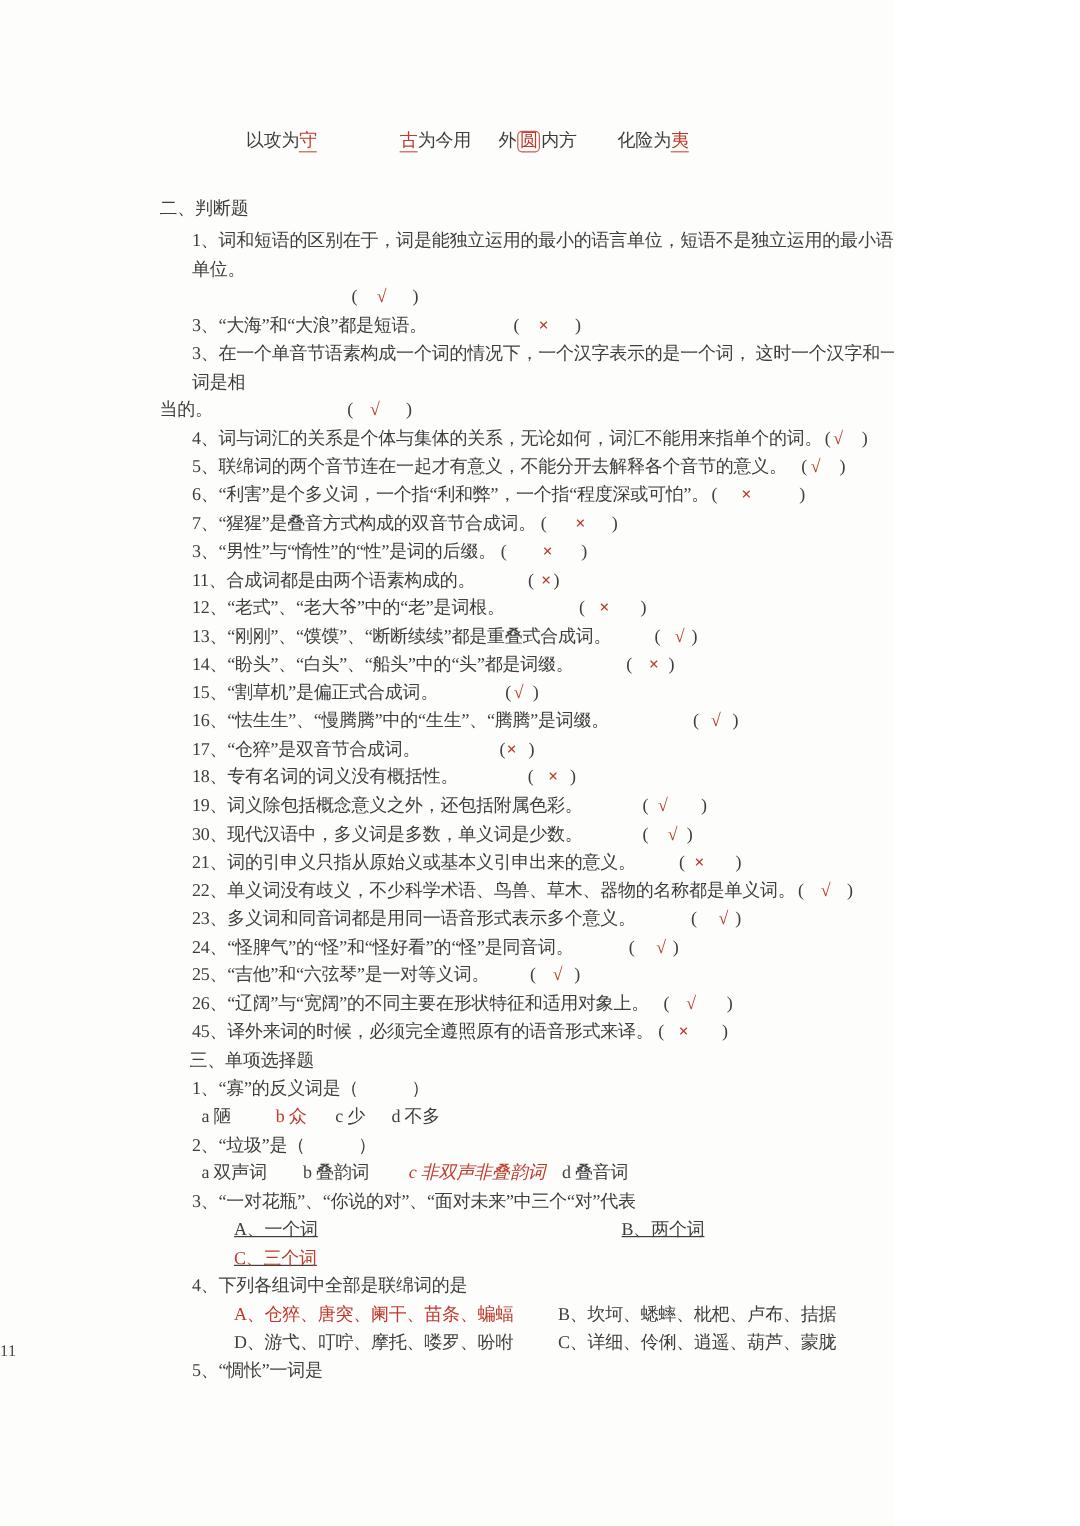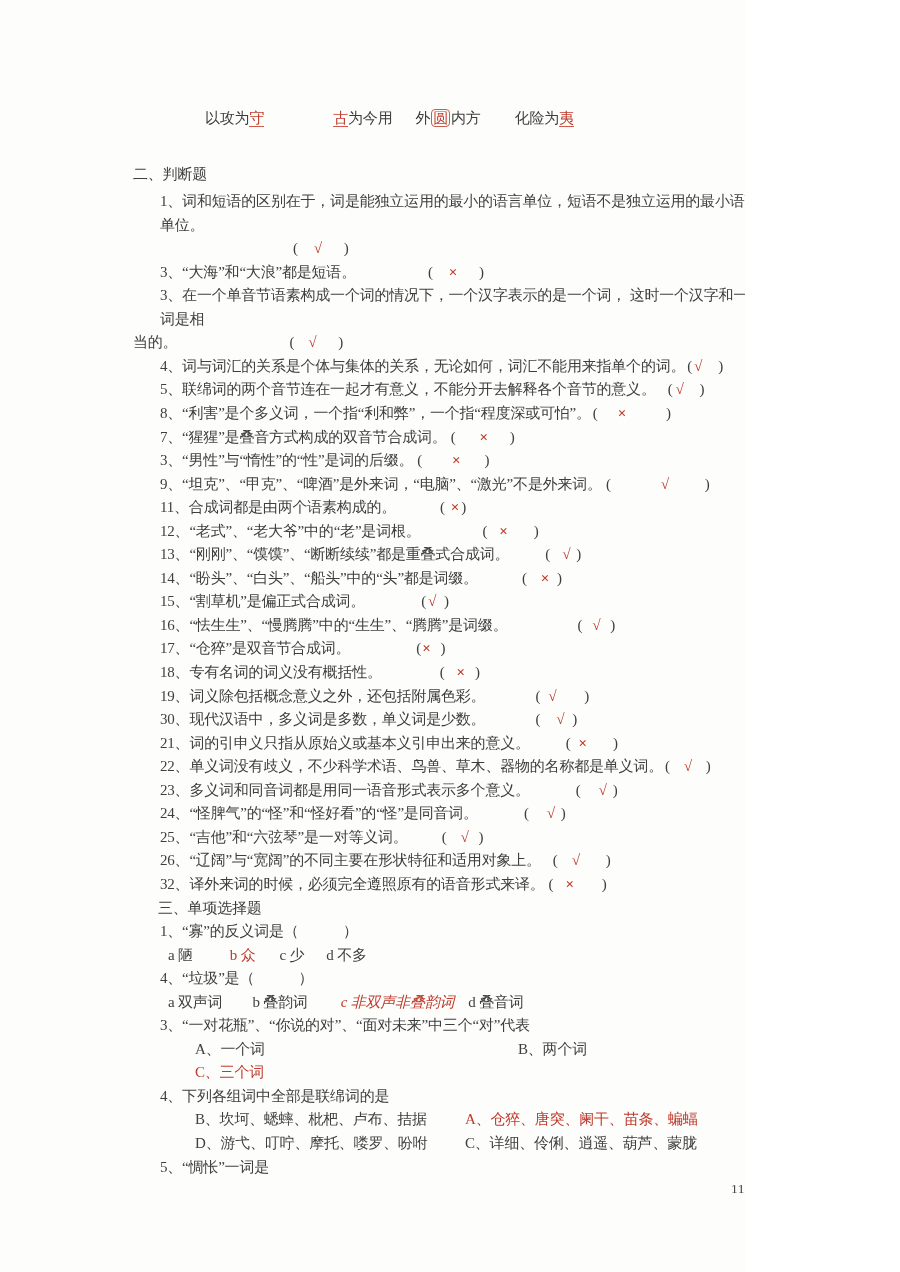--- a/index.html
+++ b/index.html
@@ -29,73 +29,72 @@
   .sec-title.indent{padding-left:25px;margin-top:0;margin-bottom:0;}
   .q{padding-left:27px;}
   .q .cont{margin-left:-27px;}
   .ans{white-space:nowrap;}
   .paren{color:var(--ink);}
   .mark{color:var(--red);font-weight:bold;}
   .mark.check{font-style:italic;}
   .opts{padding-left:35px;white-space:nowrap;}
   .opts .opt{display:inline-block;}
   .opts.grid{display:grid;padding-left:62px;white-space:normal;}
-  .pageno{position:absolute;left:0;right:0;top:1177px;text-align:right;font-size:13.5px;letter-spacing:0.5px;color:#474747;}
+  .pageno{position:absolute;left:0;right:0;top:1114px;text-align:left;font-size:13.5px;letter-spacing:0.5px;color:#474747;}
 </style>
 </head>
 <body>
 
 <div class="page">
   <div class="content">
     <div class="idioms"><span class="idiom" style="margin-left: 72px;"><span>以攻为</span><span class="red-ans u-red">守</span></span><span class="idiom" style="margin-left: 69px;"><span class="red-ans u-red">古</span><span>为今用</span></span><span class="idiom" style="margin-left: 23px;"><span>外</span><span class="red-ans box-red">圆</span><span>内方</span></span><span class="idiom" style="margin-left: 34px;"><span>化险为</span><span class="red-ans u-red">夷</span></span></div>
     <div class="sec-title">二、判断题</div>
     <div>
         <div class="q"><span class="qt">1、词和短语的区别在于，词是能独立运用的最小的语言单位，短语不是独立运用的最小语言单位。</span><div class="markline"><span class="ans" style="margin-left: 133px;"><span class="paren">(</span><span class="mark check" style="padding: 0px 22px 0px 16px;">√</span><span class="paren">)</span></span></div></div>
         <div class="q"><span class="qt">3、“大海”和“大浪”都是短语。</span><span class="ans" style="margin-left: 72px;"><span class="paren">(</span><span class="mark cross" style="padding: 0px 22px 0px 16px;">×</span><span class="paren">)</span></span></div>
         <div class="q"><span class="qt">3、在一个单音节语素构成一个词的情况下，一个汉字表示的是一个词， 这时一个汉字和一个词是相</span><div class="cont"><span class="qt">当的。</span><span class="ans" style="margin-left: 112px;"><span class="paren">(</span><span class="mark check" style="padding: 0px 22px 0px 14px;">√</span><span class="paren">)</span></span></div></div>
         <div class="q"><span class="qt">4、词与词汇的关系是个体与集体的关系，无论如何，词汇不能用来指单个的词。</span><span class="ans" style="margin-left: 2px;"><span class="paren">(</span><span class="mark check" style="padding: 0px 16px 0px 2px;">√</span><span class="paren">)</span></span></div>
         <div class="q"><span class="qt">5、联绵词的两个音节连在一起才有意义，不能分开去解释各个音节的意义。</span><span class="ans" style="margin-left: 12px;"><span class="paren">(</span><span class="mark check" style="padding: 0px 16px 0px 3px;">√</span><span class="paren">)</span></span></div>
-        <div class="q"><span class="qt">8、“利害”是个多义词，一个指“利和弊”，一个指“程度深或可怕”。</span><span class="ans" style="margin-left: 2px;"><span class="paren">(</span><span class="mark cross" style="padding: 0px 40px 0px 20px;">×</span><span class="paren">)</span></span></div>
+        <div class="q"><span class="qt">6、“利害”是个多义词，一个指“利和弊”，一个指“程度深或可怕”。</span><span class="ans" style="margin-left: 2px;"><span class="paren">(</span><span class="mark cross" style="padding: 0px 40px 0px 20px;">×</span><span class="paren">)</span></span></div>
         <div class="q"><span class="qt">7、“猩猩”是叠音方式构成的双音节合成词。</span><span class="ans" style="margin-left: 4px;"><span class="paren">(</span><span class="mark cross" style="padding: 0px 22px 0px 24px;">×</span><span class="paren">)</span></span></div>
         <div class="q"><span class="qt">3、“男性”与“惰性”的“性”是词的后缀。</span><span class="ans" style="margin-left: 4px;"><span class="paren">(</span><span class="mark cross" style="padding: 0px 24px 0px 30px;">×</span><span class="paren">)</span></span></div>
-        <div class="q"><span class="qt">9、“坦克”、“甲克”、“啤酒”是外来词，“电脑”、“激光”不是外来词。</span><span class="ans" style="margin-left: 4px;"><span class="paren">(</span><span class="mark check" style="padding: 0px 36px 0px 50px;">√</span><span class="paren">)</span></span></div>
         <div class="q"><span class="qt">11、合成词都是由两个语素构成的。</span><span class="ans" style="margin-left: 44px;"><span class="paren">(</span><span class="mark cross" style="padding: 0px 2px 0px 6px;">×</span><span class="paren">)</span></span></div>
         <div class="q"><span class="qt">12、“老式”、“老大爷”中的“老”是词根。</span><span class="ans" style="margin-left: 62px;"><span class="paren">(</span><span class="mark cross" style="padding: 0px 26px 0px 12px;">×</span><span class="paren">)</span></span></div>
         <div class="q"><span class="qt">13、“刚刚”、“馍馍”、“断断续续”都是重叠式合成词。</span><span class="ans" style="margin-left: 36px;"><span class="paren">(</span><span class="mark check" style="padding: 0px 6px 0px 12px;">√</span><span class="paren">)</span></span></div>
         <div class="q"><span class="qt">14、“盼头”、“白头”、“船头”中的“头”都是词缀。</span><span class="ans" style="margin-left: 44px;"><span class="paren">(</span><span class="mark cross" style="padding: 0px 8px 0px 14px;">×</span><span class="paren">)</span></span></div>
         <div class="q"><span class="qt">15、“割草机”是偏正式合成词。</span><span class="ans" style="margin-left: 56px;"><span class="paren">(</span><span class="mark check" style="padding: 0px 8px 0px 2px;">√</span><span class="paren">)</span></span></div>
         <div class="q"><span class="qt">16、“怯生生”、“慢腾腾”中的“生生”、“腾腾”是词缀。</span><span class="ans" style="margin-left: 70px;"><span class="paren">(</span><span class="mark check" style="padding: 0px 10px;">√</span><span class="paren">)</span></span></div>
         <div class="q"><span class="qt">17、“仓猝”是双音节合成词。</span><span class="ans" style="margin-left: 66px;"><span class="paren">(</span><span class="mark cross" style="padding: 0px 10px 0px 1px;">×</span><span class="paren">)</span></span></div>
         <div class="q"><span class="qt">18、专有名词的词义没有概括性。</span><span class="ans" style="margin-left: 58px;"><span class="paren">(</span><span class="mark cross" style="padding: 0px 10px 0px 12px;">×</span><span class="paren">)</span></span></div>
         <div class="q"><span class="qt">19、词义除包括概念意义之外，还包括附属色彩。</span><span class="ans" style="margin-left: 50px;"><span class="paren">(</span><span class="mark check" style="padding: 0px 28px 0px 8px;">√</span><span class="paren">)</span></span></div>
         <div class="q"><span class="qt">30、现代汉语中，多义词是多数，单义词是少数。</span><span class="ans" style="margin-left: 50px;"><span class="paren">(</span><span class="mark check" style="padding: 0px 8px 0px 16px;">√</span><span class="paren">)</span></span></div>
         <div class="q"><span class="qt">21、词的引申义只指从原始义或基本义引申出来的意义。</span><span class="ans" style="margin-left: 36px;"><span class="paren">(</span><span class="mark cross" style="padding: 0px 26px 0px 8px;">×</span><span class="paren">)</span></span></div>
         <div class="q"><span class="qt">22、单义词没有歧义，不少科学术语、鸟兽、草木、器物的名称都是单义词。</span><span class="ans" style="margin-left: 2px;"><span class="paren">(</span><span class="mark check" style="padding: 0px 14px;">√</span><span class="paren">)</span></span></div>
         <div class="q"><span class="qt">23、多义词和同音词都是用同一语音形式表示多个意义。</span><span class="ans" style="margin-left: 46px;"><span class="paren">(</span><span class="mark check" style="padding: 0px 6px 0px 18px;">√</span><span class="paren">)</span></span></div>
         <div class="q"><span class="qt">24、“怪脾气”的“怪”和“怪好看”的“怪”是同音词。</span><span class="ans" style="margin-left: 46px;"><span class="paren">(</span><span class="mark check" style="padding: 0px 6px 0px 18px;">√</span><span class="paren">)</span></span></div>
         <div class="q"><span class="qt">25、“吉他”和“六弦琴”是一对等义词。</span><span class="ans" style="margin-left: 34px;"><span class="paren">(</span><span class="mark check" style="padding: 0px 10px 0px 14px;">√</span><span class="paren">)</span></span></div>
         <div class="q"><span class="qt">26、“辽阔”与“宽阔”的不同主要在形状特征和适用对象上。</span><span class="ans" style="margin-left: 12px;"><span class="paren">(</span><span class="mark check" style="padding: 0px 26px 0px 14px;">√</span><span class="paren">)</span></span></div>
-        <div class="q"><span class="qt">32、译外来词的时候，必须完全遵照原有的语音形式来译。</span><span class="ans" style="margin-left: 4px;"><span class="paren">(</span><span class="mark cross" style="padding: 0px 28px 0px 12px;">×</span><span class="paren">)</span></span></div>
+        <div class="q"><span class="qt">45、译外来词的时候，必须完全遵照原有的语音形式来译。</span><span class="ans" style="margin-left: 4px;"><span class="paren">(</span><span class="mark cross" style="padding: 0px 28px 0px 12px;">×</span><span class="paren">)</span></span></div>
       </div>
     <div class="sec-title indent">三、单项选择题</div>
     <div>
         <div class="q"><span class="qt">1、“寡”的反义词是（　　　）</span></div>
         <div class="opts"><span class="opt">a 陋</span><span class="opt red-ans" style="margin-left: 37px;">b 众</span><span class="opt" style="margin-left: 24px;">c 少</span><span class="opt" style="margin-left: 22px;">d 不多</span></div>
-        <div class="q"><span class="qt">4、“垃圾”是（　　　）</span></div>
+        <div class="q"><span class="qt">2、“垃圾”是（　　　）</span></div>
         <div class="opts"><span class="opt">a 双声词</span><span class="opt" style="margin-left: 30px;">b 叠韵词</span><span class="opt red-ans" style="margin-left: 33px; font-style: italic;">c 非双声非叠韵词</span><span class="opt" style="margin-left: 14px;">d 叠音词</span></div>
         <div class="q"><span class="qt">3、“一对花瓶”、“你说的对”、“面对未来”中三个“对”代表</span></div>
-        <div class="opts grid" style="grid-template-columns: 323px auto;">
+        <div class="opts grid" style="grid-template-columns: 323px auto; text-decoration: underline;">
           <span class="opt">A、一个词</span>
           <span class="opt">B、两个词</span>
           <span class="opt red-ans">C、三个词</span>
         </div>
         <div class="q"><span class="qt">4、下列各组词中全部是联绵词的是</span></div>
         <div class="opts grid" style="grid-template-columns: 270px auto;">
+          <span class="opt red-ans">A、仓猝、唐突、阑干、苗条、蝙蝠</span>
           <span class="opt">B、坎坷、蟋蟀、枇杷、卢布、拮据</span>
-          <span class="opt red-ans">A、仓猝、唐突、阑干、苗条、蝙蝠</span>
           <span class="opt">D、游弋、叮咛、摩托、喽罗、吩咐</span>
           <span class="opt">C、详细、伶俐、逍遥、葫芦、蒙胧</span>
         </div>
         <div class="q"><span class="qt">5、“惆怅”一词是</span></div>
       </div>
   </div>
   <div class="pageno">11</div>
 </div>
 
 </body></html>

